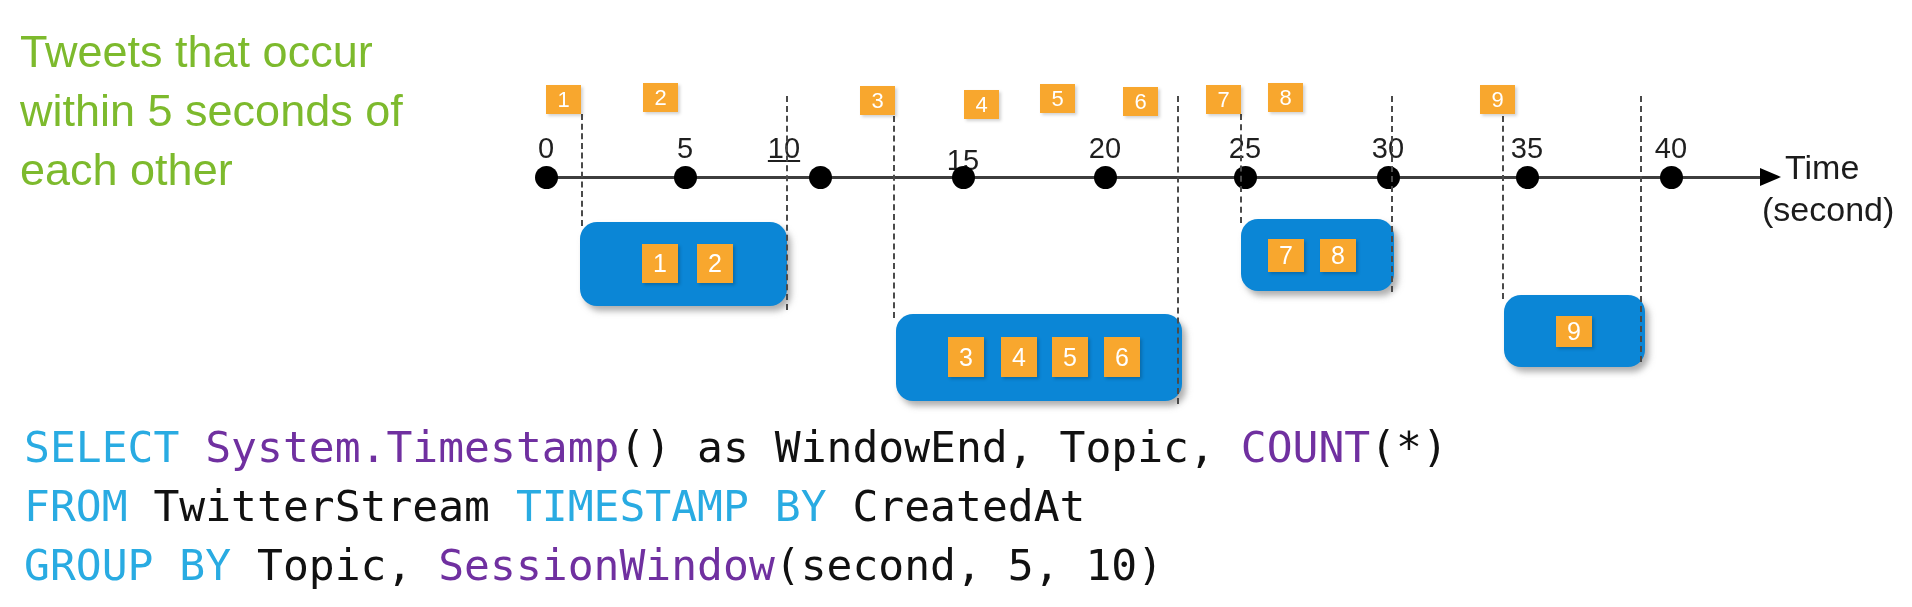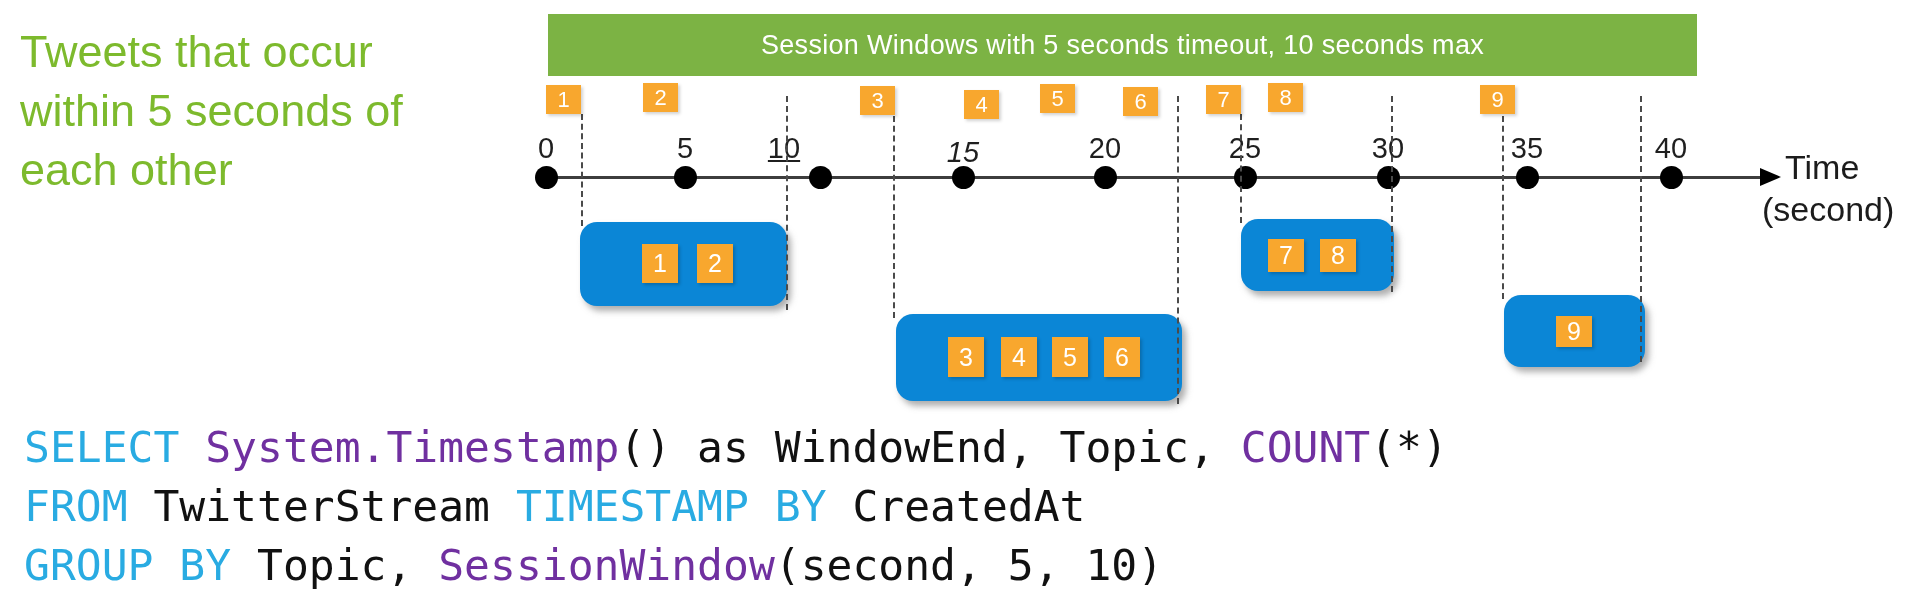--- a/index.html
+++ b/index.html
@@ -47,34 +47,31 @@
 <body>
 
 <div id="stage">
 
   <div id="prompt">
     <div class="prompt-line">Tweets that occur</div>
     <div class="prompt-line">within 5 seconds of</div>
     <div class="prompt-line">each other</div>
   </div>
 
-  <div id="banner">
-    <span>Session Windows with 5 seconds timeout, 10 seconds max</span>
-  </div>
 
   <div id="diagram">
       <div id="axis-line" style="position: absolute; left: 546px; top: 176px; width: 1214px; height: 3px; background: var(--axis-dark);"></div>
       <div id="axis-arrowhead" style="position: absolute; left: 1760px; top: 168px; width: 0px; height: 0px; border-top: 9px solid transparent; border-bottom: 9px solid transparent; border-left: 21px solid rgb(0, 0, 0);"></div>
       <div class="tick-label" style="left: 506px; top: 132px;">0</div>
       <div class="tick-dot" style="left: 535px; top: 166px;"></div>
       <div class="tick-label" style="left: 645px; top: 132px;">5</div>
       <div class="tick-dot" style="left: 674px; top: 166px;"></div>
       <div class="tick-label" style="left: 744px; top: 132px; text-decoration: underline;">10</div>
       <div class="tick-dot" style="left: 809px; top: 166px;"></div>
-      <div class="tick-label" style="left: 923px; top: 136px; font-style: italic;">15</div>
+      <div class="tick-label" style="left: 923px; top: 144px;">15</div>
       <div class="tick-dot" style="left: 952px; top: 166px;"></div>
       <div class="tick-label" style="left: 1065px; top: 132px;">20</div>
       <div class="tick-dot" style="left: 1094px; top: 166px;"></div>
       <div class="tick-label" style="left: 1205px; top: 132px;">25</div>
       <div class="tick-dot" style="left: 1234px; top: 166px;"></div>
       <div class="tick-label" style="left: 1348px; top: 132px;">30</div>
       <div class="tick-dot" style="left: 1377px; top: 166px;"></div>
       <div class="tick-label" style="left: 1487px; top: 132px;">35</div>
       <div class="tick-dot" style="left: 1516px; top: 166px;"></div>
       <div class="tick-label" style="left: 1631px; top: 132px;">40</div>

